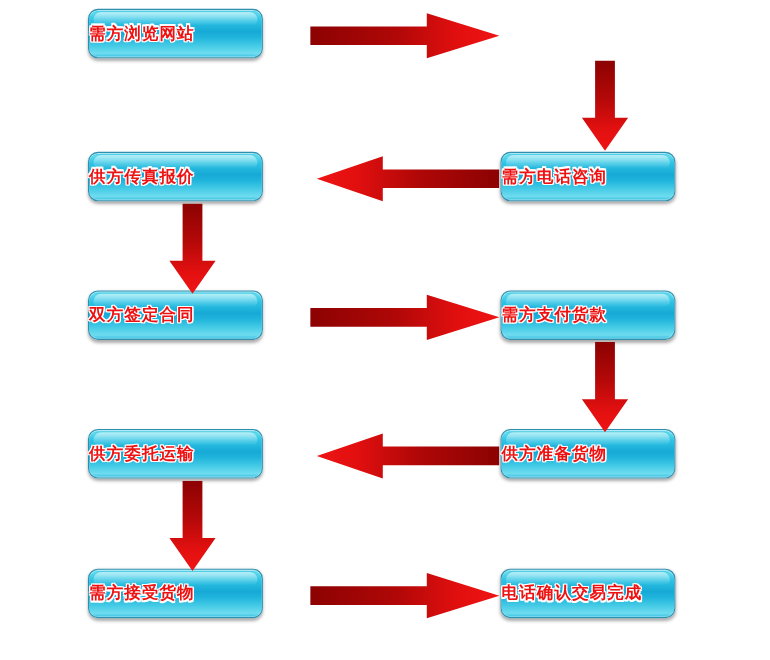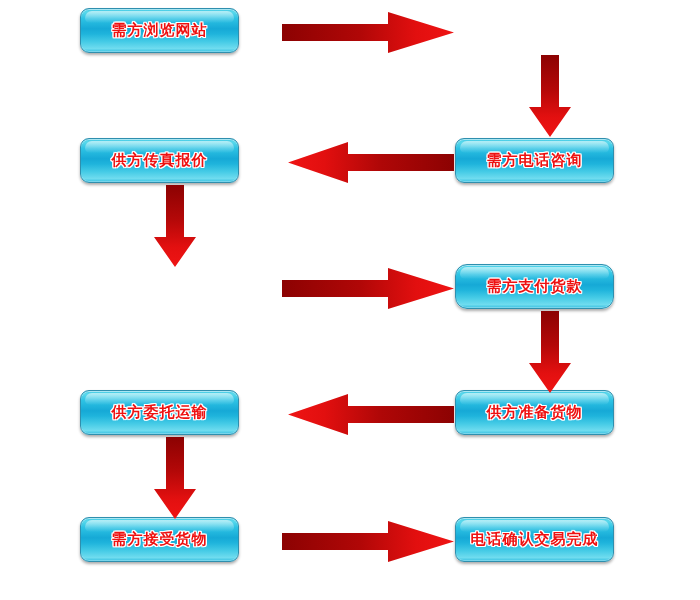--- a/index.html
+++ b/index.html
@@ -24,21 +24,20 @@
 
   
   .node {
     position: absolute;
     width: 159px;
     height: 45px;
     border-radius: 9px;
     box-sizing: border-box;
     display: flex;
     align-items: center;
-    justify-content: center;
     background:
       linear-gradient(to bottom,
         #3fc6e2 0%,
         #5ad9ec 7%,
         #2ec3e4 22%,
         #16a9d6 46%,
         #1fb4dc 58%,
         #45cbe6 76%,
         #6fdcef 92%,
         #35bfe0 100%);
@@ -79,21 +78,21 @@
       -1px  1px 0 #ffffff;
     white-space: nowrap;
   }
 
   
   .n-r0c0 { left: 80px;  top: 8px;   }
   .n-r0c1 { left: 455px; top: 8px;   }
   .n-r1c0 { left: 80px;  top: 138px; }
   .n-r1c1 { left: 455px; top: 138px; }
   .n-r2c0 { left: 80px;  top: 264px; }
-  .n-r2c1 { left: 455px; top: 264px; border-radius: 12px; }
+  .n-r2c1 { left: 455px; top: 264px; }
   .n-r3c0 { left: 80px;  top: 390px; }
   .n-r3c1 { left: 455px; top: 390px; }
   .n-r4c0 { left: 80px;  top: 517px; }
   .n-r4c1 { left: 455px; top: 517px; }
 
   
   .arrow {
     position: absolute;
   }
   .arrow svg { display: block; }
@@ -143,20 +142,23 @@
 
 
   <div class="node n-r1c1">
     <span class="node-label">需方电话咨询</span>
   </div>
 
   <div class="node n-r1c0">
     <span class="node-label">供方传真报价</span>
   </div>
 
+  <div class="node n-r2c0">
+    <span class="node-label">双方签定合同</span>
+  </div>
 
   <div class="node n-r2c1">
     <span class="node-label">需方支付货款</span>
   </div>
 
   <div class="node n-r3c1">
     <span class="node-label">供方准备货物</span>
   </div>
 
   <div class="node n-r3c0">

